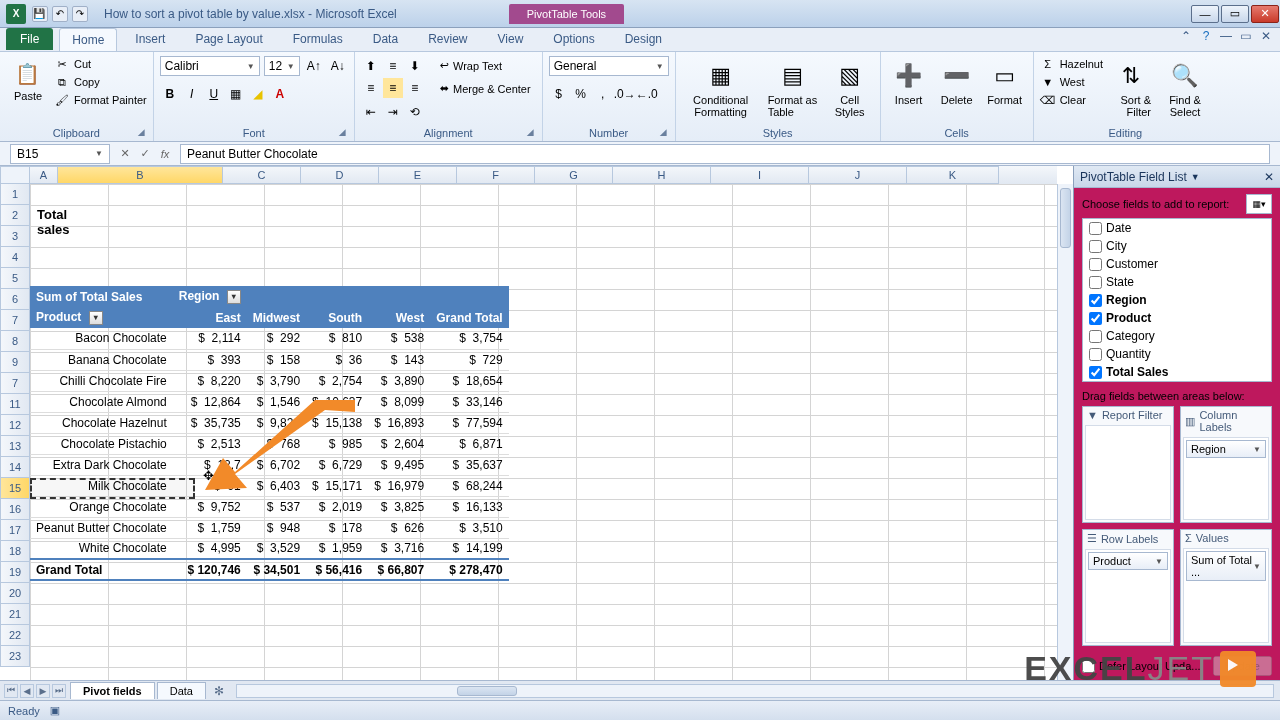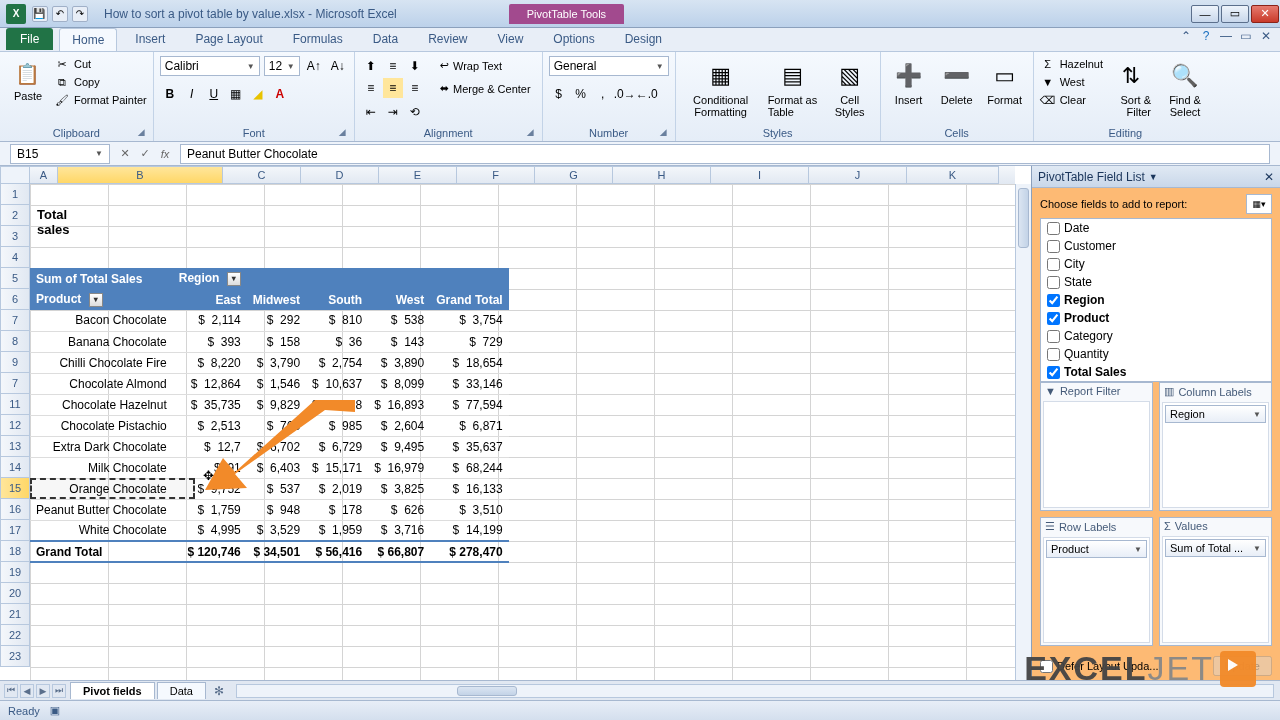--- a/index.html
+++ b/index.html
@@ -110,21 +110,21 @@
 .selected-cell-border { position:absolute; border:2px dashed #333; background:rgba(0,0,0,0.03); pointer-events:none;}
 
 
 .arrow-annot { position:absolute; z-index:5; }
 
 
 .vscroll { position:absolute; right:0; top:18px; bottom:0; width:16px; background:#eef3fa; border-left:1px solid #b7c8de;}
 .vscroll .thumb { position:absolute; left:2px;right:2px; top:4px; height:60px; background:linear-gradient(90deg,#dbe5f2,#c3d3e7); border:1px solid #a7b8d0; border-radius:3px;}
 
 
-.field-pane { width:249px; border-left:1px solid #8ba0bc; background:#fdba74; display:flex; flex-direction:column; }
+.field-pane { width:207px; border-left:1px solid #8ba0bc; background:#be185d; display:flex; flex-direction:column; }
 .fp-title { background:linear-gradient(#e0e9f4,#c9d7e9); height:22px; display:flex;align-items:center;padding:0 6px;font-size:12px;color:#1a355b; border-bottom:1px solid #a7b8d0;}
 .fp-title .x{margin-left:auto;font-size:12px;cursor:default;}
 .fp-title .dd{margin-left:4px;font-size:9px;}
 .fp-choose { padding:6px 8px 4px; font-size:11px; display:flex;align-items:center;}
 .fp-choose .layout-btn{margin-left:auto;width:26px;height:20px;border:1px solid #a7b8d0;background:#fff;display:flex;align-items:center;justify-content:center;font-size:9px;}
 .field-list { background:#fff; margin:0 8px; border:1px solid #a7b8d0; flex:0 0 auto; }
 .field-list .fld { display:flex;align-items:center;gap:4px;padding:2px 6px;font-size:12px;}
 .field-list .fld input{width:13px;height:13px;}
 .field-list .fld.bold{font-weight:bold;}
 .drag-lbl { padding:8px 8px 4px; font-size:11px;}
@@ -429,21 +429,21 @@
           <div class="rh">22</div>
           <div class="rh">23</div>
         </div>
       <div class="cells-area">
         <div class="gridlines"></div>
 
         <div class="content">
 
           <div class="pt">
             <div class="pt-title" style="position:absolute;left:3px;top:0px;">Total sales</div>
-            <table class="pt-table" style="position:absolute;left:0;top:42px;" id="pt-table">
+            <table class="pt-table" style="position:absolute;left:0;top:60px;" id="pt-table">
                 <tbody>
                   <tr>
                     <td class="pt-hdr cellw-b">Sum of Total Sales</td>
                     <td class="pt-hdr cellw-v" colspan="1">Region <span class="dd-btn">▾</span></td>
                     <td class="pt-hdr cellw-v"></td>
                     <td class="pt-hdr cellw-v"></td>
                     <td class="pt-hdr cellw-v"></td>
                     <td class="pt-hdr cellw-v"></td>
                   </tr>
                   <tr>
@@ -580,25 +580,25 @@
       <span>Choose fields to add to report:</span>
       <div class="layout-btn">▦▾</div>
     </div>
     <div class="field-list" id="field-list">
         <div class="fld">
           <input type="checkbox" style="">
           <span>Date</span>
         </div>
         <div class="fld">
           <input type="checkbox" style="">
-          <span>Customer</span>
+          <span>City</span>
         </div>
         <div class="fld">
           <input type="checkbox" style="">
-          <span>City</span>
+          <span>Customer</span>
         </div>
         <div class="fld">
           <input type="checkbox" style="">
           <span>State</span>
         </div>
         <div class="fld bold">
           <input type="checkbox" checked="" style="">
           <span>Region</span>
         </div>
         <div class="fld bold">
@@ -611,20 +611,21 @@
         </div>
         <div class="fld">
           <input type="checkbox" style="">
           <span>Quantity</span>
         </div>
         <div class="fld bold">
           <input type="checkbox" checked="" style="">
           <span>Total Sales</span>
         </div>
       </div>
+    <div class="drag-lbl">Drag fields between areas below:</div>
     <div class="drop-areas">
       <div class="drop-box">
         <div class="db-title">
             <span>▼</span>
             <span>Report Filter</span>
           </div>
         <div class="db-body"></div>
       </div>
       <div class="drop-box">
         <div class="db-title">

